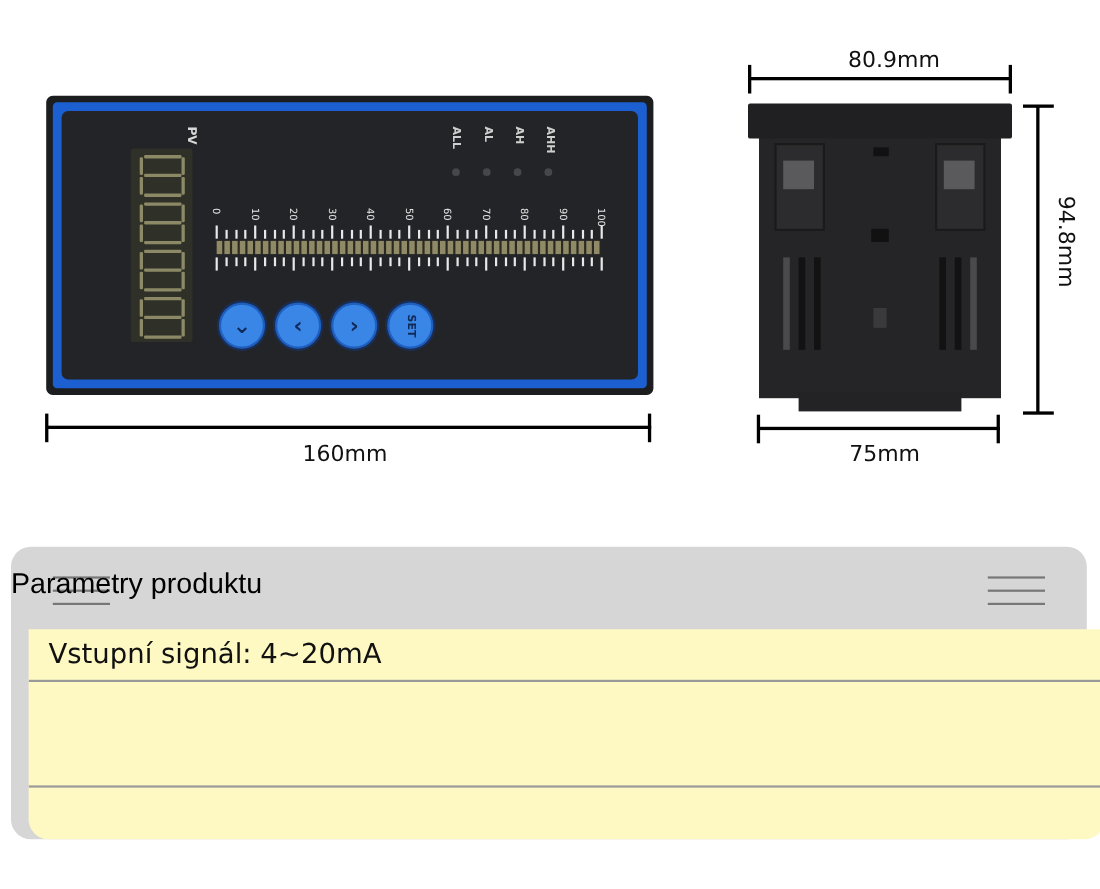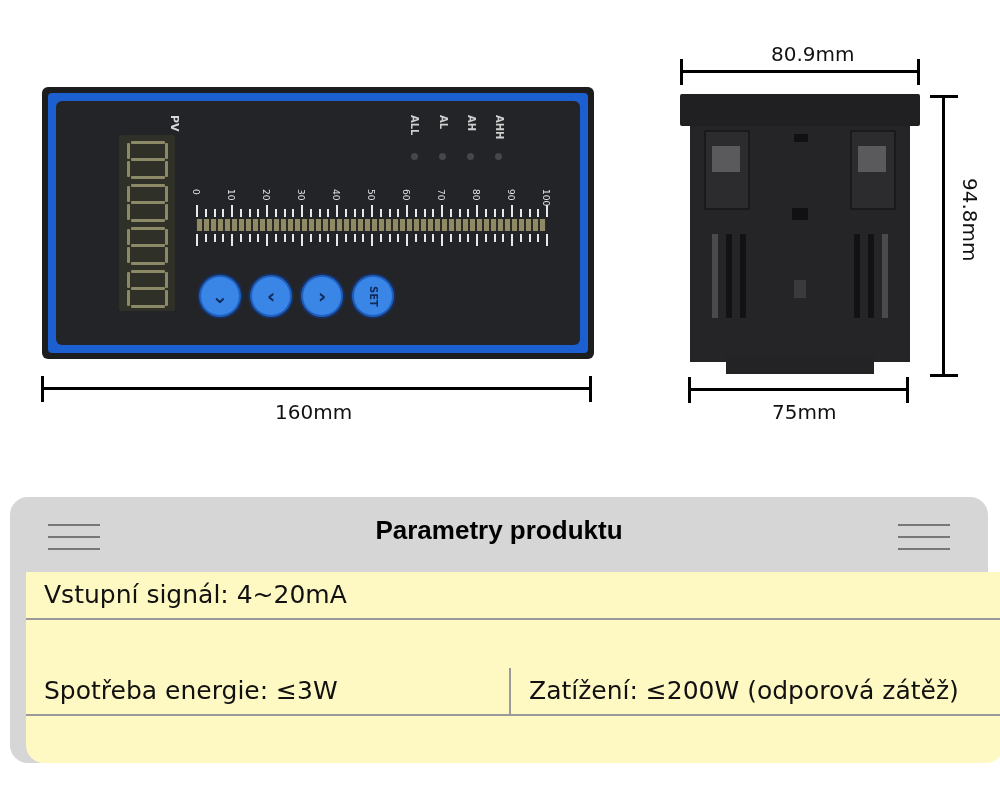--- a/index.html
+++ b/index.html
@@ -33,21 +33,21 @@
   #side .top{position:absolute;left:0;top:0;width:240px;height:32px;background:#202022;border-radius:2px;}
   #side .body{position:absolute;left:10px;top:30px;width:220px;height:238px;background:#252527;}
   #side .foot{position:absolute;left:46px;top:262px;width:148px;height:18px;background:#232325;}
   .clip{position:absolute;width:42px;height:76px;background:#2c2c2e;border:2px solid #1a1a1a;}
   .clip .win{position:absolute;left:6px;top:14px;width:28px;height:26px;background:#5a5a5c;}
   .slot{position:absolute;width:6px;height:84px;background:#121212;}
   .sq{position:absolute;background:#111;}
 
   
   #table{left:10px;top:497px;width:978px;height:266px;background:#d6d6d6;border-radius:18px;}
-  .title{position:absolute;left:0;right:0;top:18px;text-align:center;font-size:26px;font-weight:bold;color:#000;font-family:"Liberation Sans",sans-serif;}
+  .title{position:absolute;left:0;right:0;top:18px;text-align:left;font-size:26px;font-weight:normal;color:#000;font-family:"Liberation Sans",sans-serif;}
   .menu-lines{position:absolute;top:27px;width:52px;}
   .menu-lines div{height:2px;background:#777;margin-bottom:10px;}
   .rows{position:absolute;left:16px;top:75px;width:978px;height:191px;background:#fef9c3;border-radius:0 0 18px 18px;overflow:hidden;}
   .row{position:absolute;left:0;width:978px;height:46px;border-bottom:2px solid #9a9a9a;}
   .cell{position:absolute;top:0;height:46px;line-height:46px;font-size:25px;color:#111;padding-left:18px;white-space:nowrap;font-family:"DejaVu Sans",sans-serif;}
   .cell.right{left:483px;border-left:2px solid #9a9a9a;}
 </style>
 </head>
 <body>
 
@@ -317,17 +317,15 @@
   <div class="menu-lines" style="left:888px">
       <div></div>
       <div></div>
       <div></div>
     </div>
   <div class="rows">
     <div class="row" style="top:0">
       <div class="cell">Vstupní signál: 4~20mA</div>
     </div>
     <div class="row" style="top:96px">
-      <div class="cell">Spotřeba energie: ≤3W</div>
-      <div class="cell right">Zatížení: ≤200W (odporová zátěž)</div>
     </div>
   </div>
 </div>
 
 </body></html>

